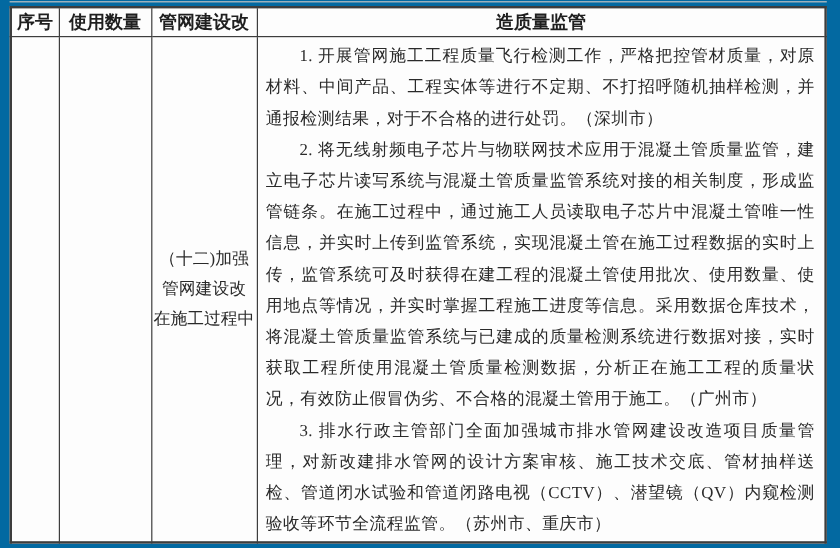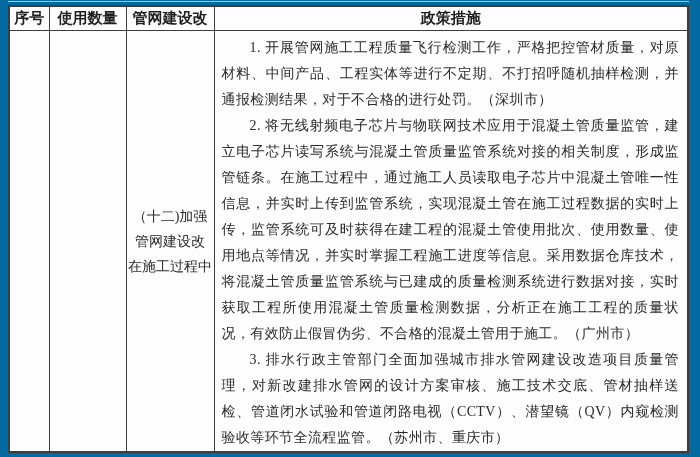--- a/index.html
+++ b/index.html
@@ -80,21 +80,21 @@
       <col style="width:40px">
       <col style="width:77px">
       <col style="width:88px">
       <col>
     </colgroup>
     <thead>
       <tr>
         <th>序号</th>
         <th>使用数量</th>
         <th>管网建设改</th>
-        <th>政策措施</th>
+        <th>造质量监管</th>
       </tr>
     </thead>
     <tbody>
       <tr>
         <td class="cell-serial"></td>
         <td class="cell-policy"></td>
         <td class="cell-main-measure">
           <div class="main-measure-text">（十二)加强
 管网建设改
 在施工过程中</div>

